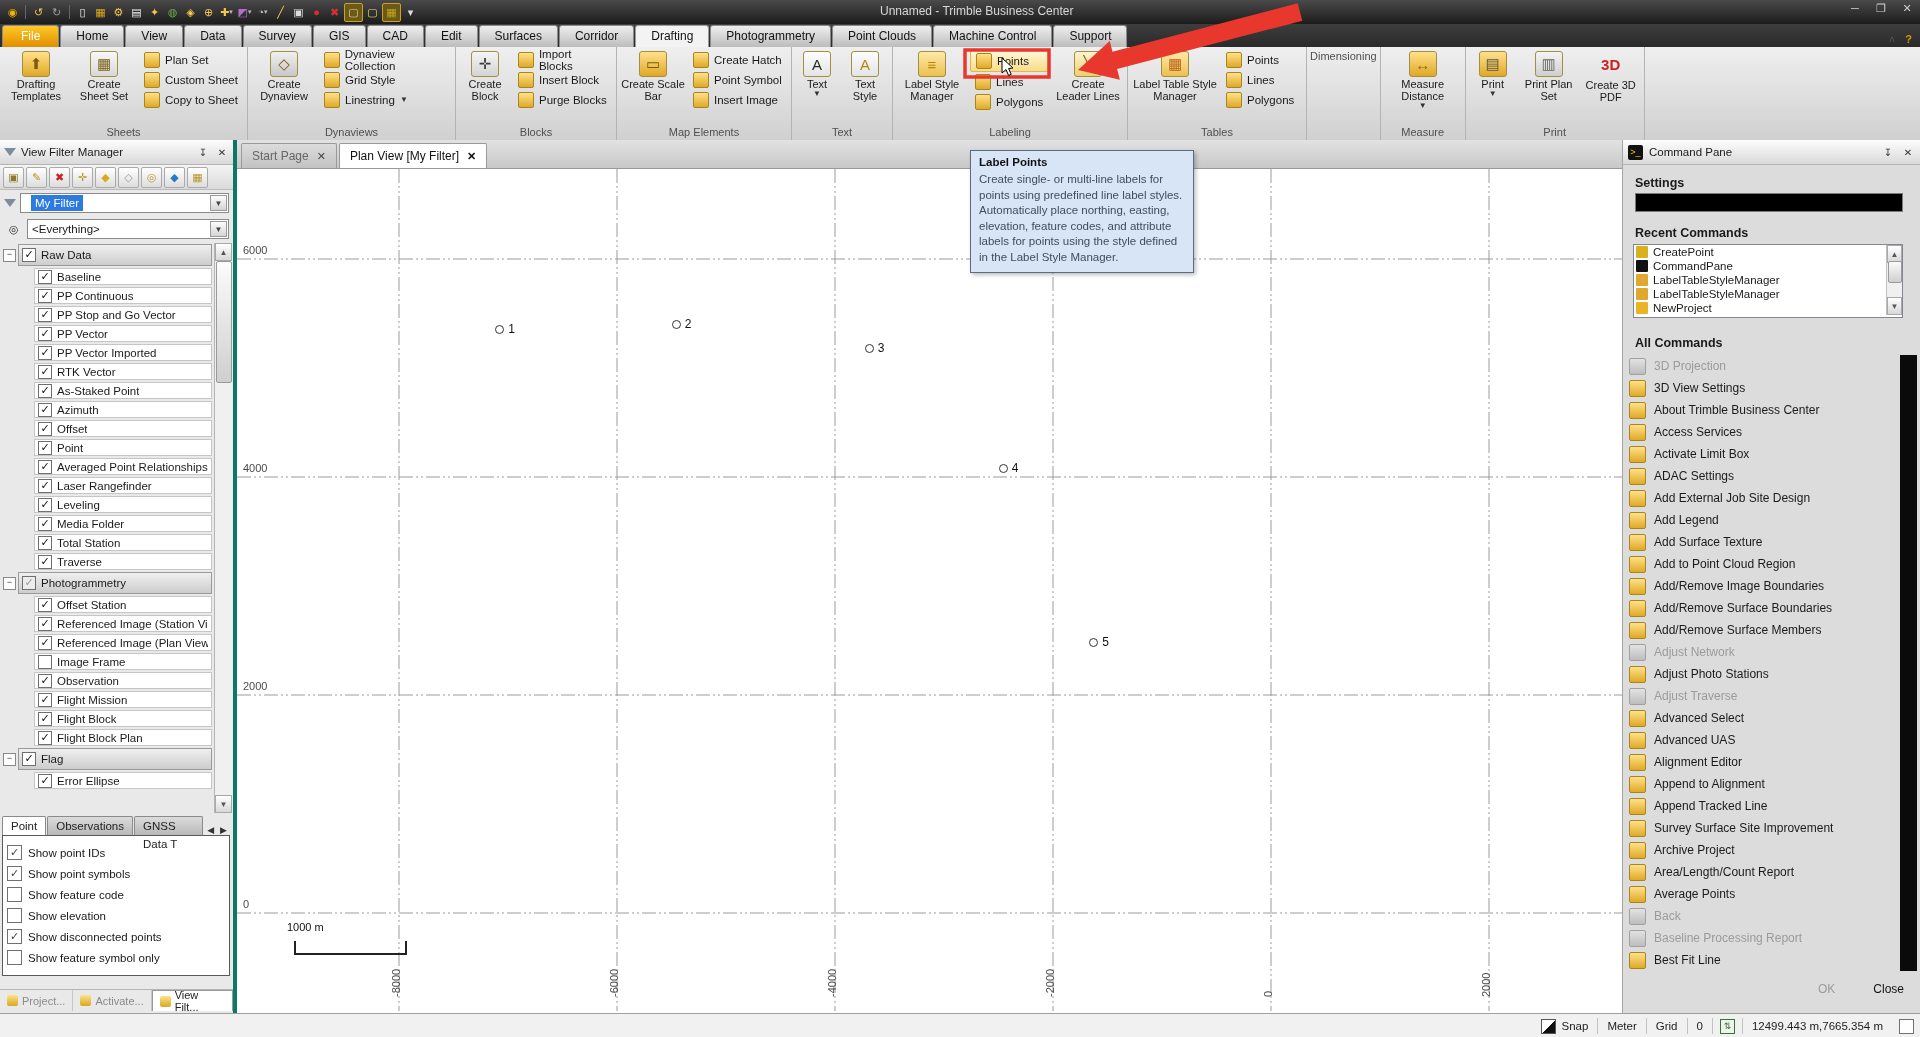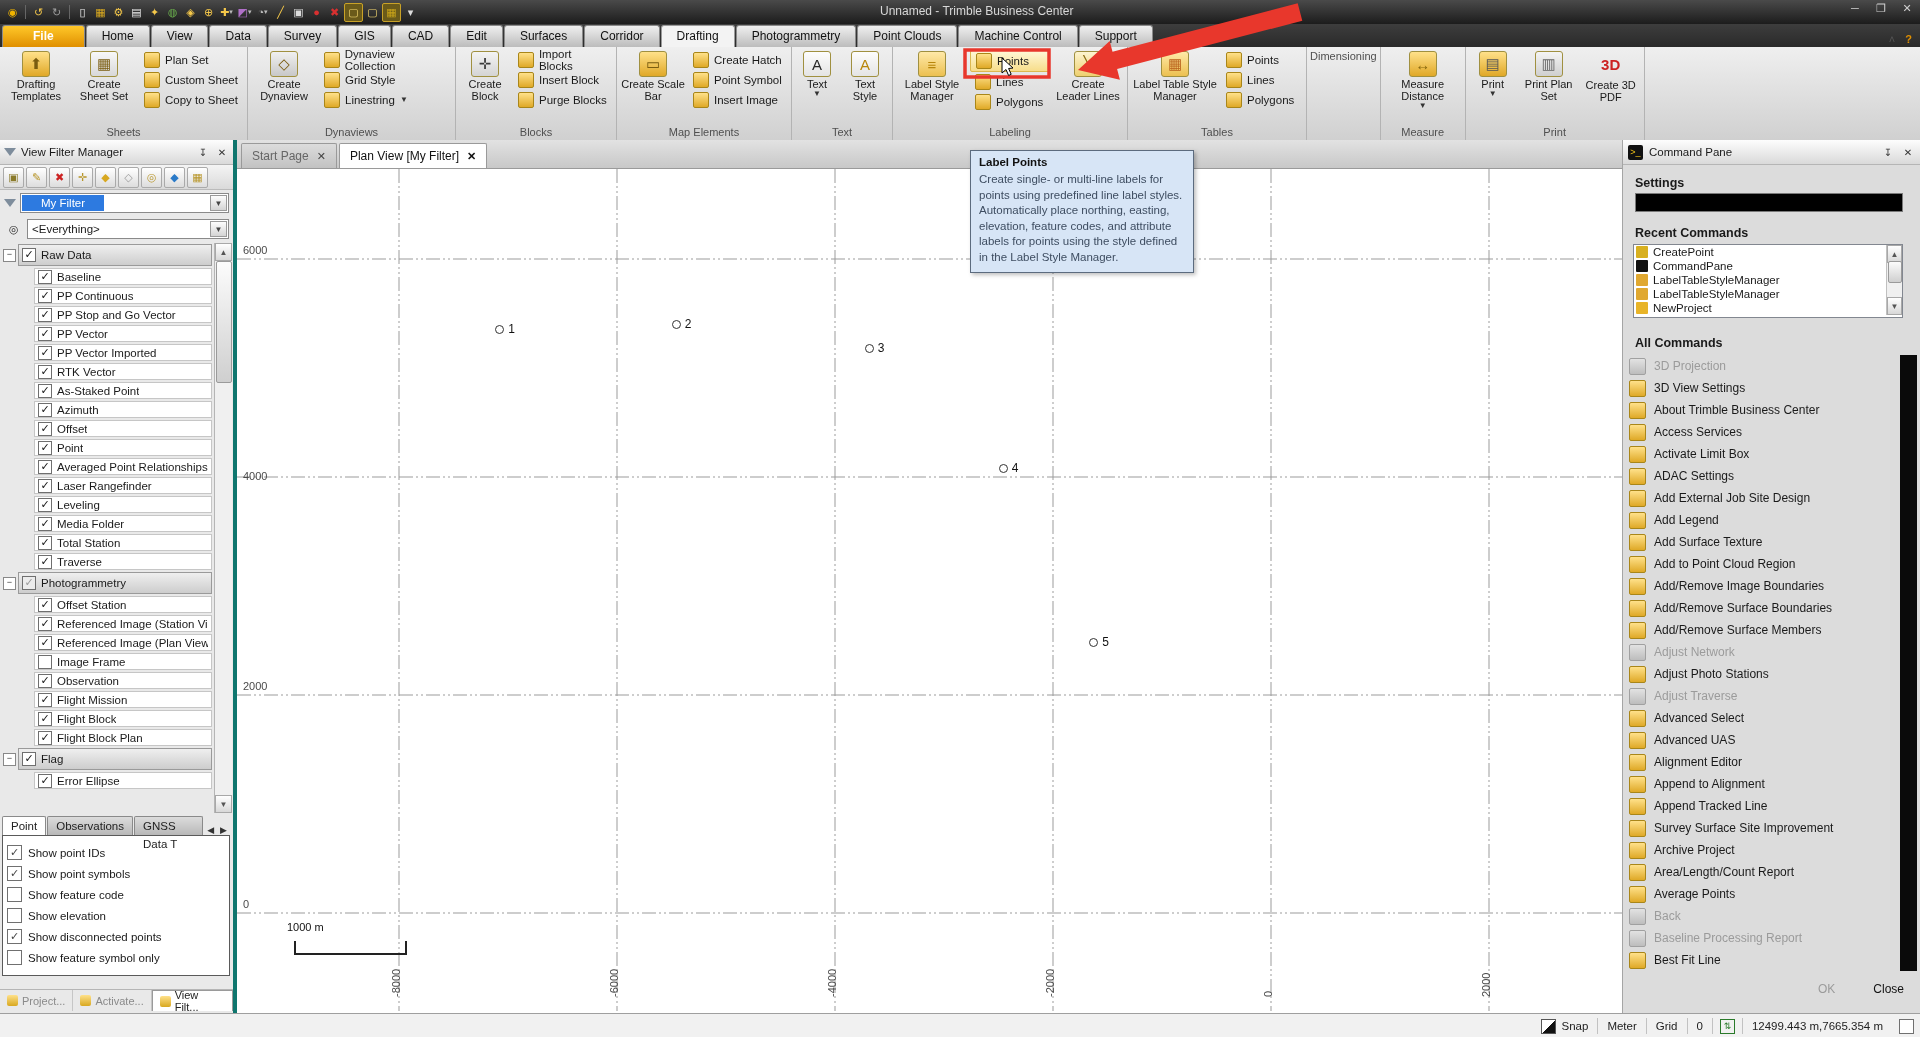--- a/index.html
+++ b/index.html
@@ -15,21 +15,21 @@
   .qsep{width:1px;height:14px;background:#666;margin:0 3px;}
   #title{position:absolute;left:880px;top:4px;color:#d8d8d8;font-size:12px;}
   #winbtns{position:absolute;right:4px;top:2px;display:flex;gap:8px;color:#cfcfcf;font-size:11px;}
   .winbtn{width:18px;text-align:center;cursor:default;}
   
   #tabrow{position:absolute;left:0;top:24px;width:1920px;height:23px;
     background:linear-gradient(#3d3d3d,#2a2a2a);display:flex;align-items:flex-end;padding-left:2px;}
   .rtab{height:21px;line-height:21px;padding:0 15px;margin-right:1px;font-size:12px;
     background:linear-gradient(#efefef,#bcbcbc);border:1px solid #8a8a8a;border-bottom:none;
     border-radius:3px 3px 0 0;color:#111;}
-  .rtab.file{background:linear-gradient(#ffc829,#e08f00);color:#fff;font-weight:bold;padding:0 30px;}
+  .rtab.file{background:linear-gradient(#ffc829,#e08f00);color:#fff;font-weight:normal;padding:0 18px;}
   .rtab.active{background:#f3f3f3;border-color:#9a9a9a;position:relative;z-index:2;}
   
   #ribbon{position:absolute;left:0;top:47px;width:1920px;height:93px;
     background:linear-gradient(#efefef,#d0d0d0);border-bottom:1px solid #9f9f9f;
     display:flex;align-items:stretch;}
   .rgroup{display:flex;flex-direction:column;border-right:1px solid #b3b3b3;padding:2px 3px 0 3px;}
   .gbody{display:flex;flex-direction:row;align-items:flex-start;gap:2px;flex:1;}
   .glabel{text-align:center;font-size:11px;color:#4f4f4f;height:15px;line-height:15px;}
   .bigbtn{width:64px;display:flex;flex-direction:column;align-items:center;padding:2px 1px;border-radius:2px;}
   .bic{width:30px;height:27px;display:flex;align-items:center;justify-content:center;
@@ -51,21 +51,21 @@
   #lp-title{height:24px;display:flex;align-items:center;gap:5px;padding:0 4px;
     background:linear-gradient(#fdfdfd,#d9d9d9);border-bottom:1px solid #b5b5b5;font-size:11.5px;}
   #lp-title .grow{flex:1;}
   .mini{font-size:10px;color:#333;width:14px;text-align:center;}
   #lp-toolbar{height:24px;display:flex;align-items:center;gap:2px;padding:0 3px;
     background:linear-gradient(#f4f4f4,#dadada);border-bottom:1px solid #bbb;}
   .tbi{width:19px;height:19px;border:1px solid #aaa;border-radius:2px;background:linear-gradient(#fff,#ddd);
        display:flex;align-items:center;justify-content:center;font-size:11px;}
   .lp-row{display:flex;align-items:center;gap:4px;padding:3px 4px;}
   .combo{flex:1;height:18px;background:#fff;border:1px solid #8a8a8a;display:flex;align-items:center;position:relative;font-size:11.5px;}
-  .combo .sel{background:#2d7ae0;color:#fff;padding:0 19px;height:16px;line-height:16px;margin-left:1px;}
+  .combo .sel{background:#2d7ae0;color:#fff;padding:0 4px;height:16px;line-height:16px;margin-left:10px;}
   .combo .plain{padding:0 4px;}
   .combo .arr{position:absolute;right:1px;top:1px;width:15px;height:14px;background:linear-gradient(#fdfdfd,#d4d4d4);
      border:1px solid #9a9a9a;font-size:8px;display:flex;align-items:center;justify-content:center;color:#444;}
   .funnel{width:0;height:0;border-left:6px solid transparent;border-right:6px solid transparent;border-top:8px solid #7e8d9c;}
   #lp-tree{position:absolute;left:0;top:103px;width:214px;height:570px;overflow:hidden;}
   .trow{position:relative;}
   .grow-box{position:absolute;left:18px;right:2px;top:1px;bottom:1px;background:linear-gradient(#efefef,#cdcdcd);
     border:1px solid #9a9a9a;display:flex;align-items:center;gap:5px;padding:0 3px;}
   .irow-box{position:absolute;left:34px;right:2px;top:1px;bottom:1px;background:#fff;
     border:1px solid #c6c6c6;display:flex;align-items:center;gap:5px;padding:0 3px;}
@@ -696,21 +696,21 @@
           </svg>
         <div id="scalelabel" style="left: 50px; top: 752px;">1000 m</div>
         <div id="scalebar" style="left: 57px; top: 772px; width: 109px;"></div>
       <div class="xtick" style="left: 137px; top: 800px;">-8000</div>
           <div class="xtick" style="left: 355px; top: 800px;">-6000</div>
           <div class="xtick" style="left: 573px; top: 800px;">-4000</div>
           <div class="xtick" style="left: 791px; top: 800px;">-2000</div>
           <div class="xtick" style="left: 1009px; top: 800px;">0</div>
           <div class="xtick" style="left: 1227px; top: 800px;">2000</div>
           <div class="ytick" style="left: 6px; top: 75px;">6000</div>
-          <div class="ytick" style="left: 6px; top: 293px; margin-top: 8px;">4000</div>
+          <div class="ytick" style="left: 6px; top: 293px;">4000</div>
           <div class="ytick" style="left: 6px; top: 511px;">2000</div>
           <div class="ytick" style="left: 6px; top: 729px;">0</div>
           <div class="ppoint" style="left: 258.28px; top: 155.76px;"></div>
           <div class="plabel" style="left: 271.28px; top: 152.76px;">1</div>
           <div class="ppoint" style="left: 434.86px; top: 151.4px;"></div>
           <div class="plabel" style="left: 447.86px; top: 148.4px;">2</div>
           <div class="ppoint" style="left: 627.79px; top: 175.38px;"></div>
           <div class="plabel" style="left: 640.79px; top: 172.38px;">3</div>
           <div class="ppoint" style="left: 761.86px; top: 295.28px;"></div>
           <div class="plabel" style="left: 774.86px; top: 292.28px;">4</div>

